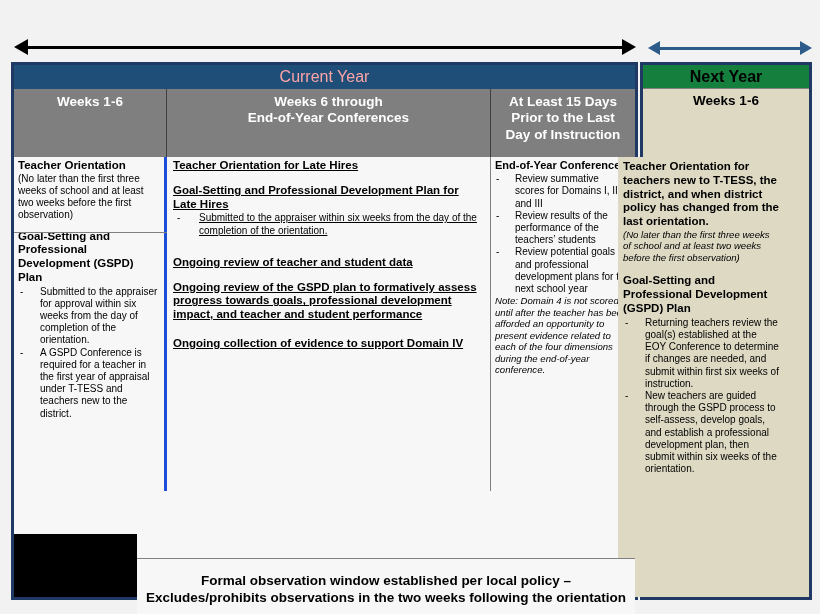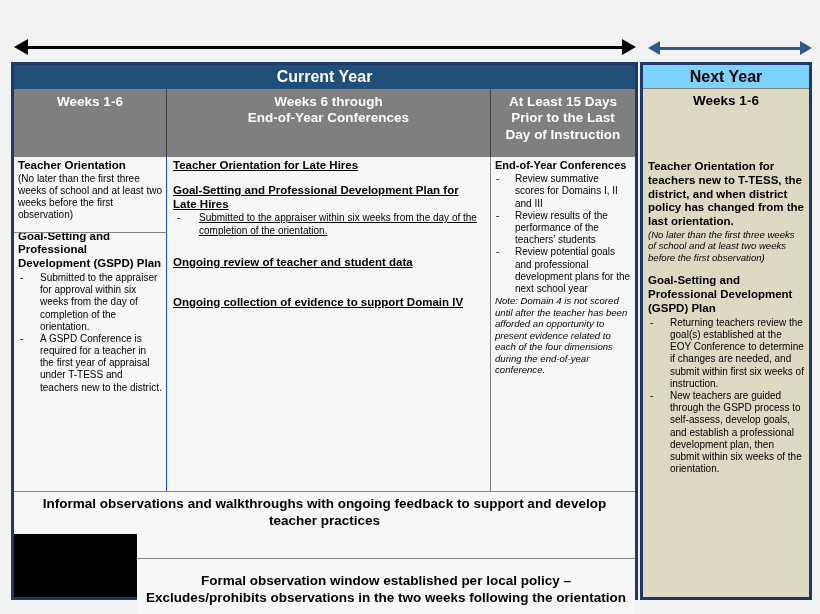--- a/index.html
+++ b/index.html
@@ -84,33 +84,33 @@
     box-sizing: border-box;
     background: #DDD9C3;
   }
 
   
   .banner-current {
     position: absolute;
     left: 14px; top: 65px;
     width: 621px; height: 24px;
     background: #1F4E79;
-    color: #ffffff;
+    color: #fca5a5;
     font-size: 16px;
-    font-weight: bold;
+    font-weight: normal;
     display: flex;
     align-items: center;
     justify-content: center;
     box-sizing: border-box;
   }
   .banner-next {
     position: absolute;
     left: 643px; top: 65px;
     width: 166px; height: 24px;
-    background: #7dd3fc;
+    background: #15803d;
     color: #000000;
     font-size: 16px;
     font-weight: bold;
     display: flex;
     align-items: center;
     justify-content: center;
     box-sizing: border-box;
     border-bottom: 1px solid #808080;
   }
 
@@ -153,27 +153,27 @@
   }
 
   
   .body-col {
     position: absolute;
     top: 157px;
     box-sizing: border-box;
     background: #F7F7F7;
     overflow: hidden;
   }
-  .col1 { left: 14px;  width: 153px; height: 334px; border-right: 1px solid #1d4ed8; padding: 2px 4px 0 4px; }
+  .col1 { left: 14px;  width: 153px; height: 334px; border-right: 3px solid #1d4ed8; padding: 2px 4px 0 4px; }
   .col2 { left: 167px; width: 324px; height: 334px; border-right: 1px solid #808080; padding: 2px 6px 0 6px; text-decoration: underline; }
   .col3 { left: 491px; width: 144px; height: 334px; padding: 2px 4px 0 4px; }
 
   .col-next {
     position: absolute;
-    left: 643px; top: 157px;
+    left: 618px; top: 157px;
     width: 166px; height: 440px;
     background: #DDD9C3;
     box-sizing: border-box;
     padding: 3px 5px 0 5px;
     overflow: hidden;
   }
 
   
   .col1-divider {
     position: absolute;
@@ -313,20 +313,21 @@
     <div class="hd">Teacher Orientation for Late Hires</div>
     <div class="sp10"></div>
     <div class="hd">Goal-Setting and Professional Development Plan for Late Hires</div>
     <ul class="dash c2">
       <li>Submitted to the appraiser within six weeks from the day of the completion of the orientation.</li>
     </ul>
     <div class="sp10"></div>
     <div class="sp7"></div>
     <div class="hd">Ongoing review of teacher and student data</div>
     <div class="sp10"></div>
+    <div class="hd">Ongoing review of the GSPD plan to formatively assess progress towards goals, professional development impact, and teacher and student performance</div>
     <div class="sp10"></div>
     <div class="sp4"></div>
     <div class="hd">Ongoing collection of evidence to support Domain IV</div>
   </div>
 
   <div class="body-col col3">
     <div class="hd-sm">End-of-Year Conferences</div>
     <ul class="dash c3">
       <li>Review summative scores for Domains I, II and III</li>
       <li>Review results of the performance of the teachers’ students</li>
@@ -339,17 +340,16 @@
     <div class="hd">Teacher Orientation for teachers new to T-TESS, the district, and when district policy has changed from the last orientation.</div>
     <div class="par-i">(No later than the first three weeks of school and at least two weeks before the first observation)</div>
     <div class="sp10"></div>
     <div class="hd">Goal-Setting and Professional Development (GSPD) Plan</div>
     <ul class="dash ital">
       <li>Returning teachers review the goal(s) established at the EOY Conference to determine if changes are needed, and submit within first six weeks of instruction.</li>
       <li>New teachers are guided through the GSPD process to self-assess, develop goals, and establish a professional development plan, then submit within six weeks of the orientation.</li>
     </ul>
   </div>
 
-  <div class="row-informal">Informal observations and walkthroughs with ongoing feedback to support and develop teacher practices</div>
   <div class="row-formal-black"></div>
   <div class="row-formal-text">Formal observation window established per local policy – Excludes/prohibits observations in the two weeks following the orientation</div>
 
 </div>
 
 </body></html>

